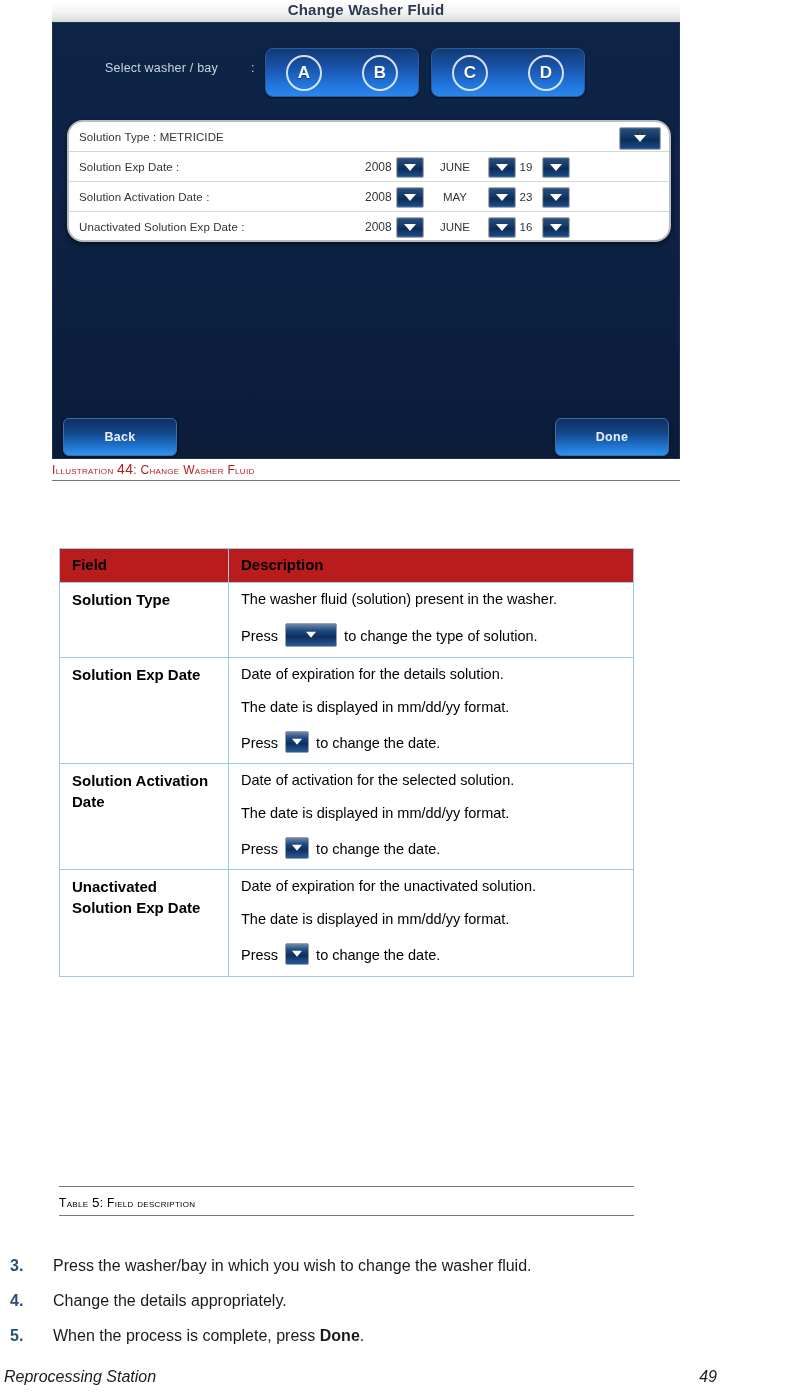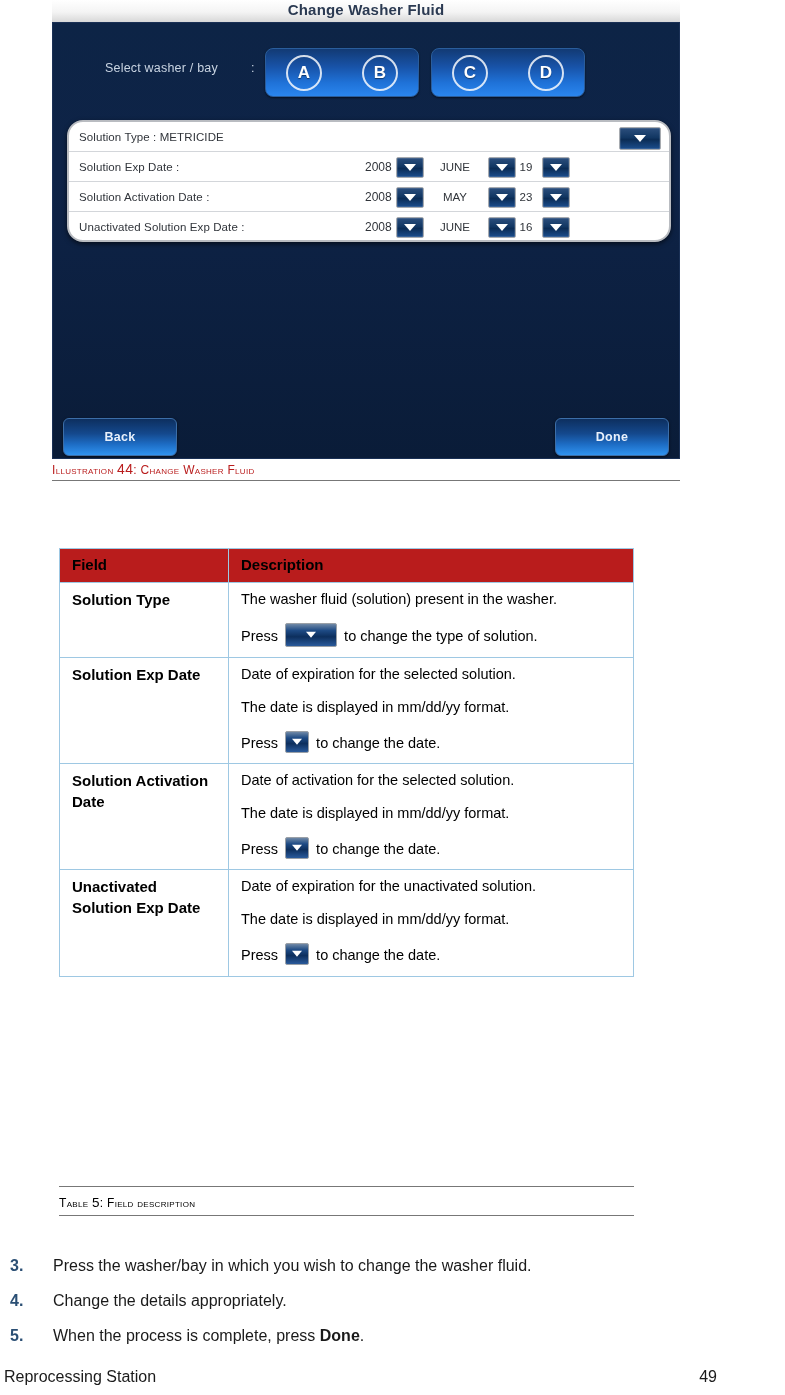--- a/index.html
+++ b/index.html
@@ -291,20 +291,21 @@
   .step-text { position: absolute; left: 43px; }
   .step-text b { font-weight: bold; }
 
   
   .footer {
     position: absolute;
     left: 0;
     top: 1368px;
     width: 727px;
     height: 27px;
+    font-style: italic;
   }
   .footer-left {
     position: absolute;
     left: 4px;
     top: 0;
     font-size: 16px;
     color: #1a1a1a;
   }
   .footer-right {
     position: absolute;
@@ -427,21 +428,21 @@
     <tr>
       <td class="cell-field">Solution Type</td>
       <td class="cell-desc">
         <p>The washer fluid (solution) present in the washer.</p>
         <p><span>Press </span><span class="inline-dd wide"></span><span> to change the type of solution.</span></p>
       </td>
     </tr>
     <tr>
       <td class="cell-field">Solution Exp Date</td>
       <td class="cell-desc">
-        <p>Date of expiration for the selected solution.</p>
+        <p>Date of expiration for the details solution.</p>
         <p>The date is displayed in mm/dd/yy format.</p>
         <p><span>Press </span><span class="inline-dd"></span><span> to change the date.</span></p>
       </td>
     </tr>
     <tr>
       <td class="cell-field">Solution Activation Date</td>
       <td class="cell-desc">
         <p>Date of activation for the selected solution.</p>
         <p>The date is displayed in mm/dd/yy format.</p>
         <p><span>Press </span><span class="inline-dd"></span><span> to change the date.</span></p>

